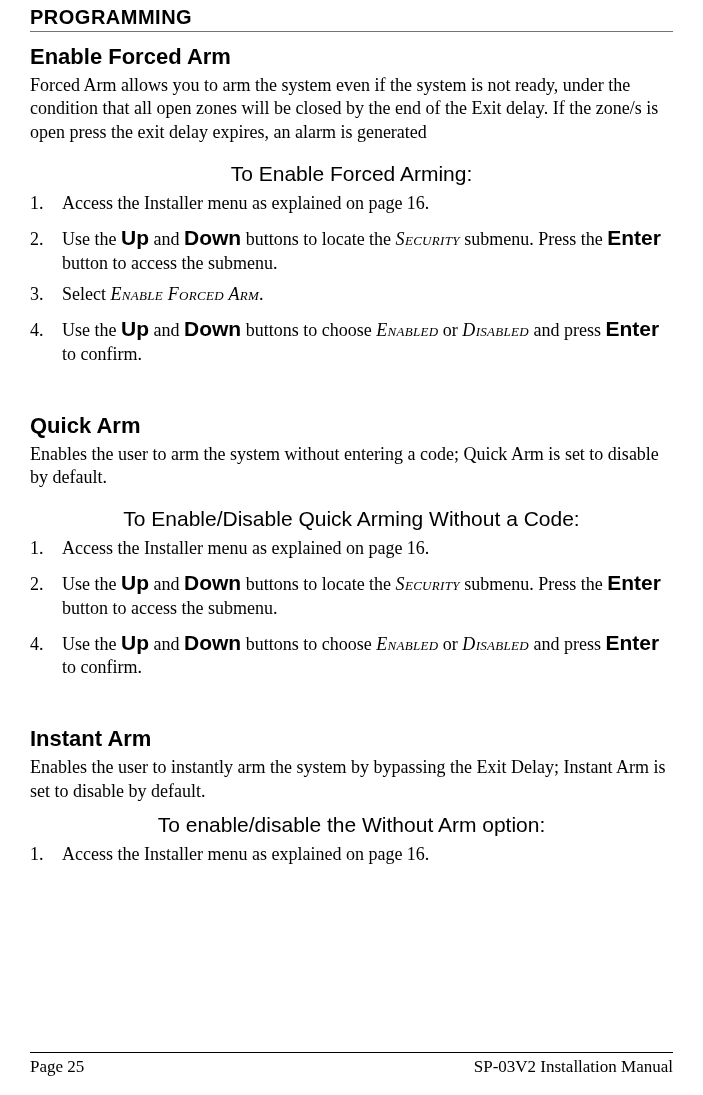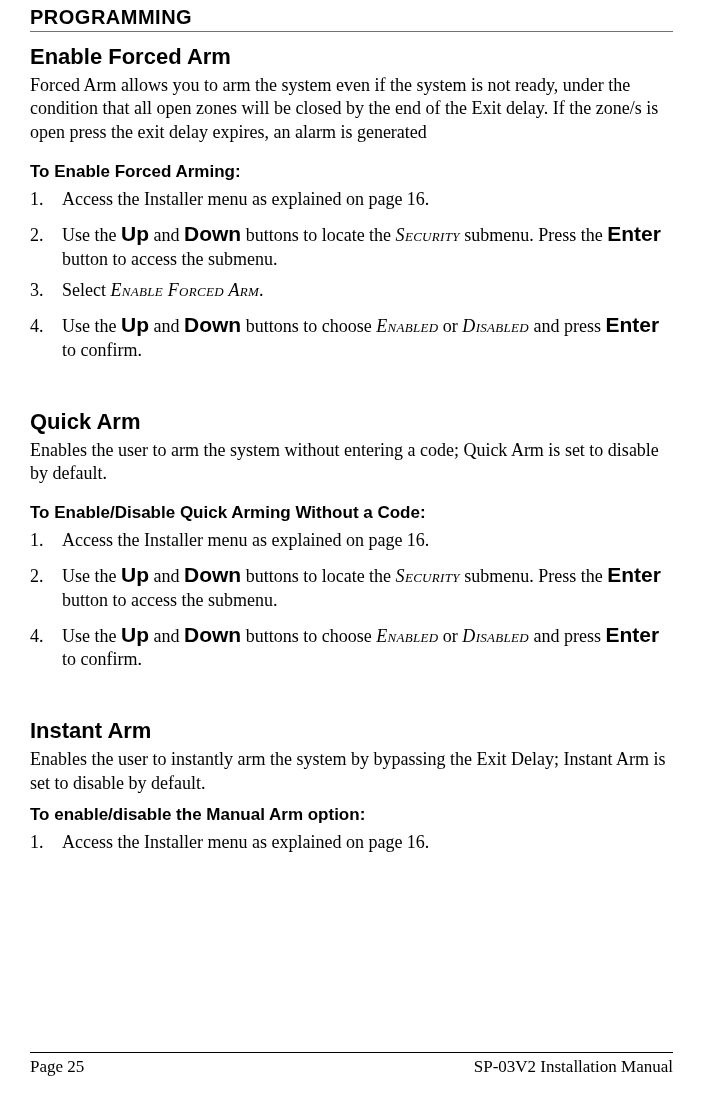--- a/index.html
+++ b/index.html
@@ -30,24 +30,25 @@
     margin-bottom: 4px;
   }
   .desc {
     font-family: "Georgia", "Times New Roman", serif;
     font-size: 18px;
     line-height: 1.3;
     margin-bottom: 18px;
   }
   .subheading {
     font-family: "Arial", sans-serif;
-    font-weight: 700;
-    font-size: 17px;
+    font-weight: 400;
+    font-size: 21px;
     margin-top: 6px;
     margin-bottom: 6px;
+    text-align: center;
   }
   ol.steps {
     list-style: none;
     padding-left: 0;
     margin-bottom: 20px;
   }
   ol.steps > li {
     font-family: "Georgia", "Times New Roman", serif;
     font-size: 18px;
     line-height: 1.32;
@@ -102,21 +103,21 @@
   <li><span class="num">1.</span><span>Access the Installer menu as explained on page 16.</span></li>
   <li><span class="num">2.</span><span><span>Use the </span><span class="bold">Up</span><span> and </span><span class="bold">Down</span><span> buttons to locate the </span><span class="italic-sc">Security</span><span> submenu. Press the </span><span class="bold">Enter</span><span> button to access the submenu.</span></span></li>
   <li><span class="num">4.</span><span><span>Use the </span><span class="bold">Up</span><span> and </span><span class="bold">Down</span><span> buttons to choose </span><span class="italic-sc">Enabled</span><span> or </span><span class="italic-sc">Disabled</span><span> and press </span><span class="bold">Enter</span><span> to confirm.</span></span></li>
 </ol>
 
 <div class="spacer-med"></div>
 
 <div class="section-title">Instant Arm</div>
 <p class="desc" style="margin-bottom:10px">Enables the user to instantly arm the system by bypassing the Exit Delay; Instant Arm is set to disable by default.</p>
 
-<div class="subheading">To enable/disable the Manual Arm option:</div>
+<div class="subheading">To enable/disable the Without Arm option:</div>
 <ol class="steps">
   <li><span class="num">1.</span><span>Access the Installer menu as explained on page 16.</span></li>
 </ol>
 
 <div class="footer">
   <span>Page 25</span>
   <span>SP-03V2 Installation Manual</span>
 </div>
 
 </body></html>

